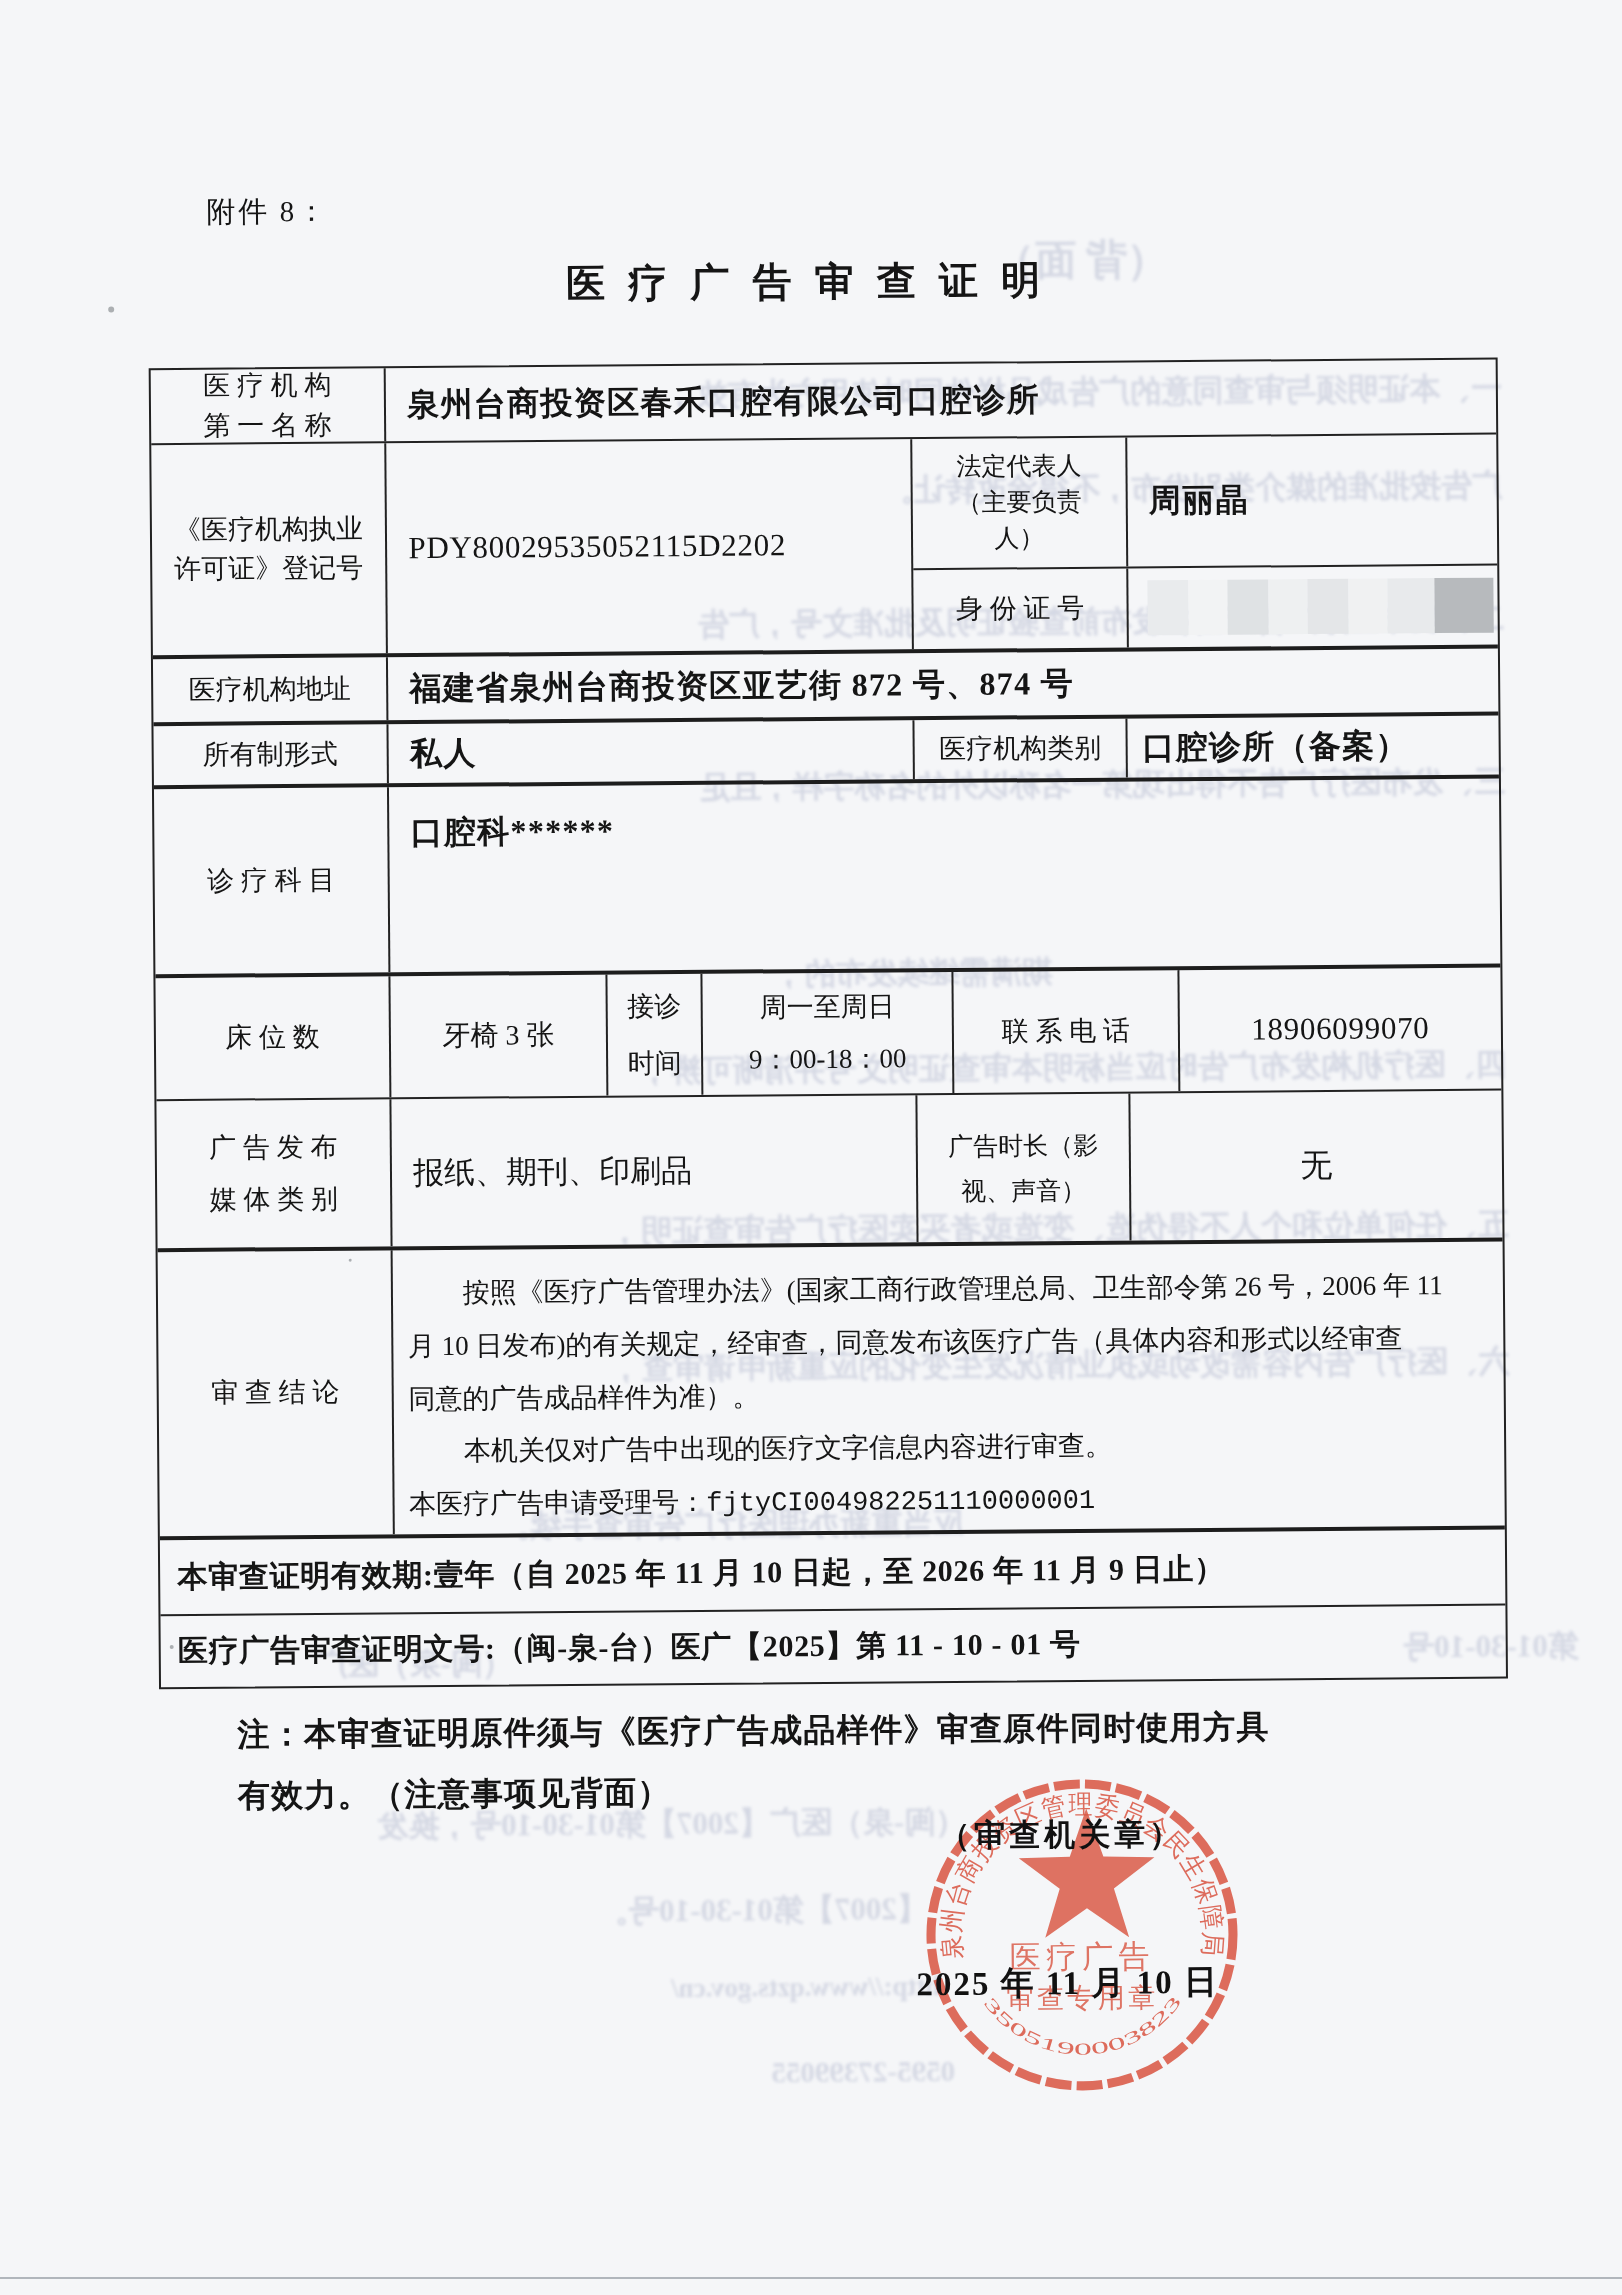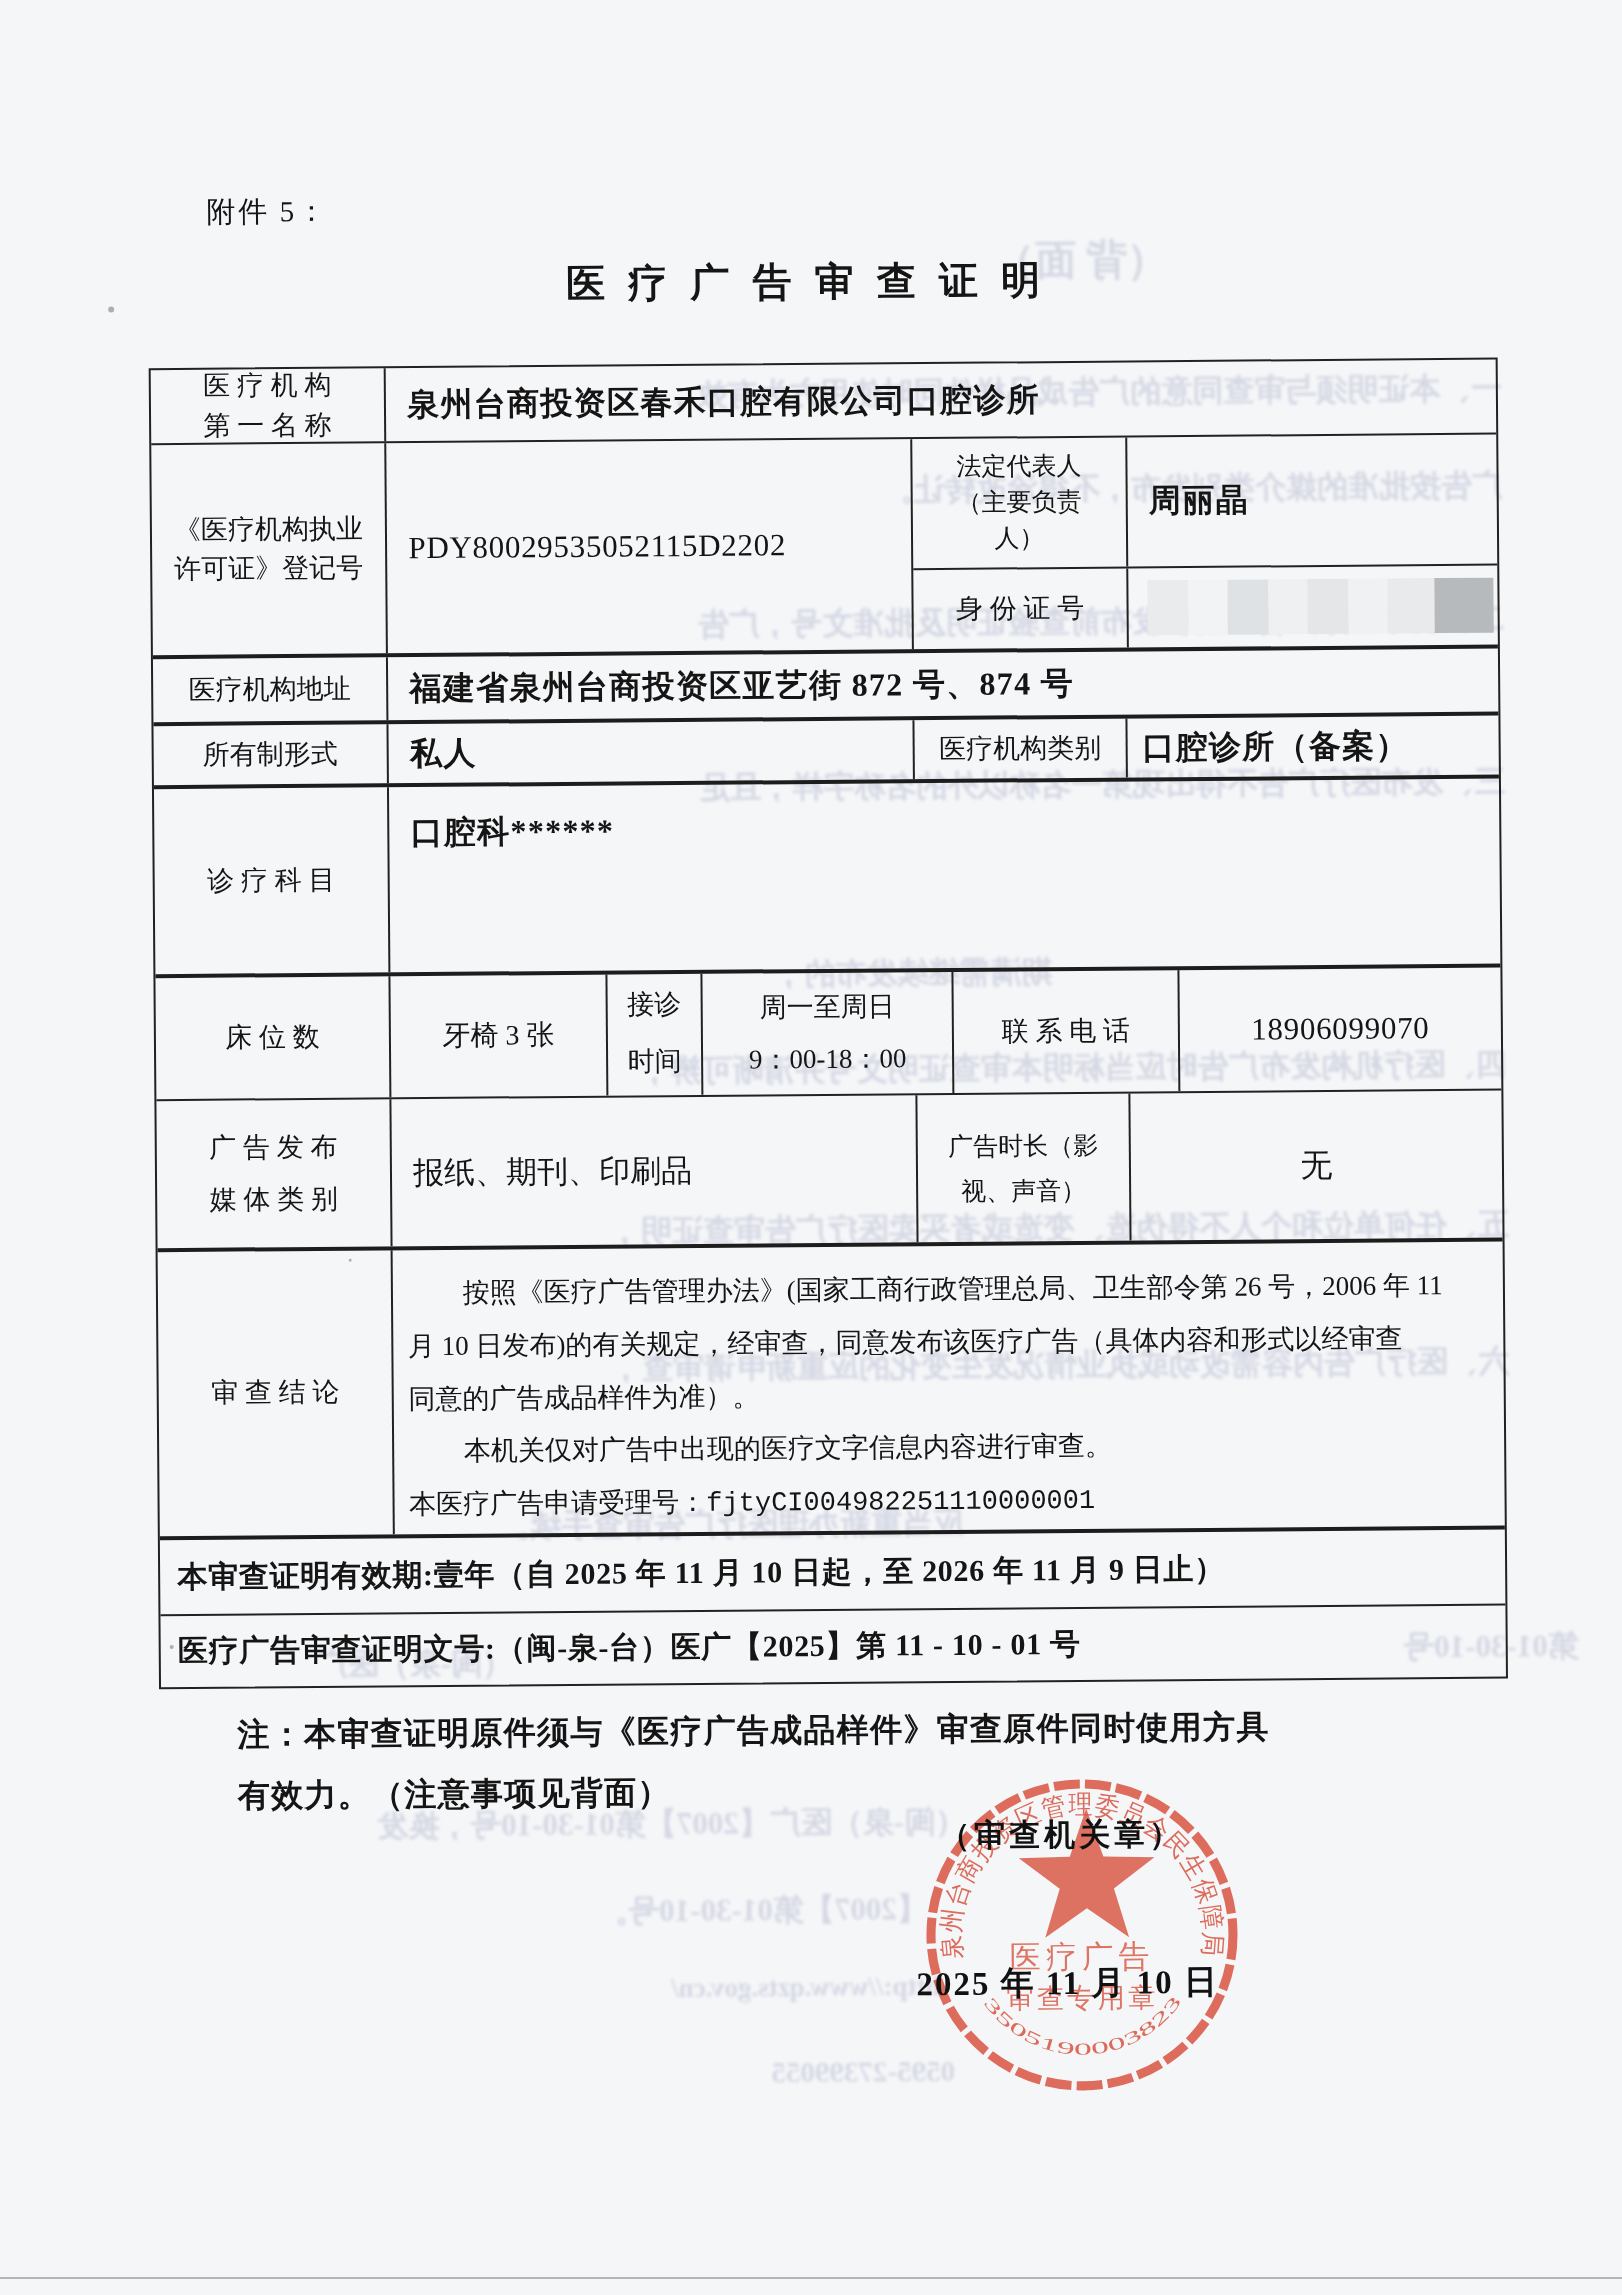--- a/index.html
+++ b/index.html
@@ -68,21 +68,21 @@
         <div class="ghost" style="top: 1346px; left: 213px; width: 1293px; font-size: 31px;">六、医疗广告内容需改动或执业情况发生变化的应重新申请审查，</div>
         <div class="ghost" style="top: 1503px; left: 213px; width: 746px; font-size: 31px;">应当重新办理医疗广告审查手续。</div>
         <div class="ghost" style="top: 1640px; left: 227px; width: 280px; font-size: 31px;">（闽-泉）医广</div>
         <div class="ghost" style="top: 1631px; left: 1266px; width: 307px; font-size: 31px;">第01-30-10号</div>
         <div class="ghost" style="top: 1802px; left: 213px; width: 746px; font-size: 31px;">（闽-泉）医广【2007】第01-30-10号，换发</div>
         <div class="ghost" style="top: 1889px; left: 440px; width: 480px; font-size: 31px;">【2007】第01-30-10号。</div>
         <div class="ghost" style="top: 1972px; left: 586px; width: 346px; font-size: 27px;">http://www.qzts.gov.cn/</div>
         <div class="ghost" style="top: 2056px; left: 666px; width: 280px; font-size: 29px;">0595-27399055</div>
       </div>
 
-    <div class="attach">附件 5：</div>
+    <div class="attach">附件 8：</div>
     <div class="title">医 疗 广 告 审 查 证 明</div>
 
     <div class="tbl">
 
       <div class="trow" style="height:73px;">
         <div class="cell lab" style="width:233px;">
           <div>医 疗 机 构</div>
           <div>第 一 名 称</div>
         </div>
         <div class="cell val big" style="flex:1;">泉州台商投资区春禾口腔有限公司口腔诊所</div>
@@ -134,21 +134,21 @@
       </div>
 
       <div class="trow heavy" style="height:189px;">
         <div class="cell lab" style="width:233px;">诊 疗 科 目</div>
         <div class="cell val big" style="flex:1;justify-content:flex-start;padding-top:24px;">口腔科******</div>
       </div>
 
       <div class="trow heavy" style="height:125px;">
         <div class="cell lab" style="width:233px;">床 位 数</div>
         <div class="cell lab" style="width:217px;font-size:28px;">牙椅 3 张</div>
-        <div class="cell lab" style="width:95px;line-height:2.1;font-family:Liberation Mono, monospace;">
+        <div class="cell lab" style="width:95px;line-height:2.1;">
           <div>接诊</div>
           <div>时间</div>
         </div>
         <div class="cell lab" style="width:251px;font-size:27px;line-height:1.9;">
           <div>周一至周日</div>
           <div>9：00-18：00</div>
         </div>
         <div class="cell lab" style="width:226px;">联 系 电 话</div>
         <div class="cell lab" style="flex:1;font-size:31px;letter-spacing:0.7px;">18906099070</div>
       </div>

